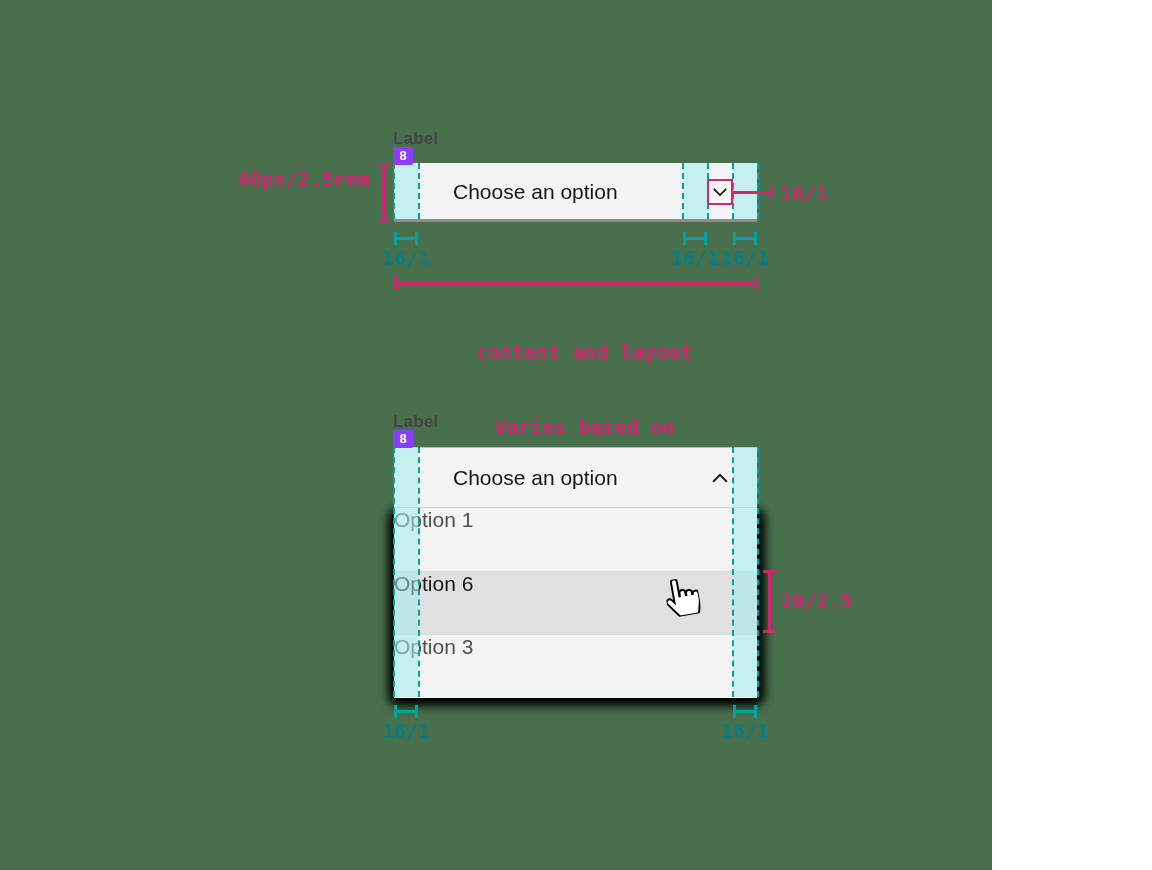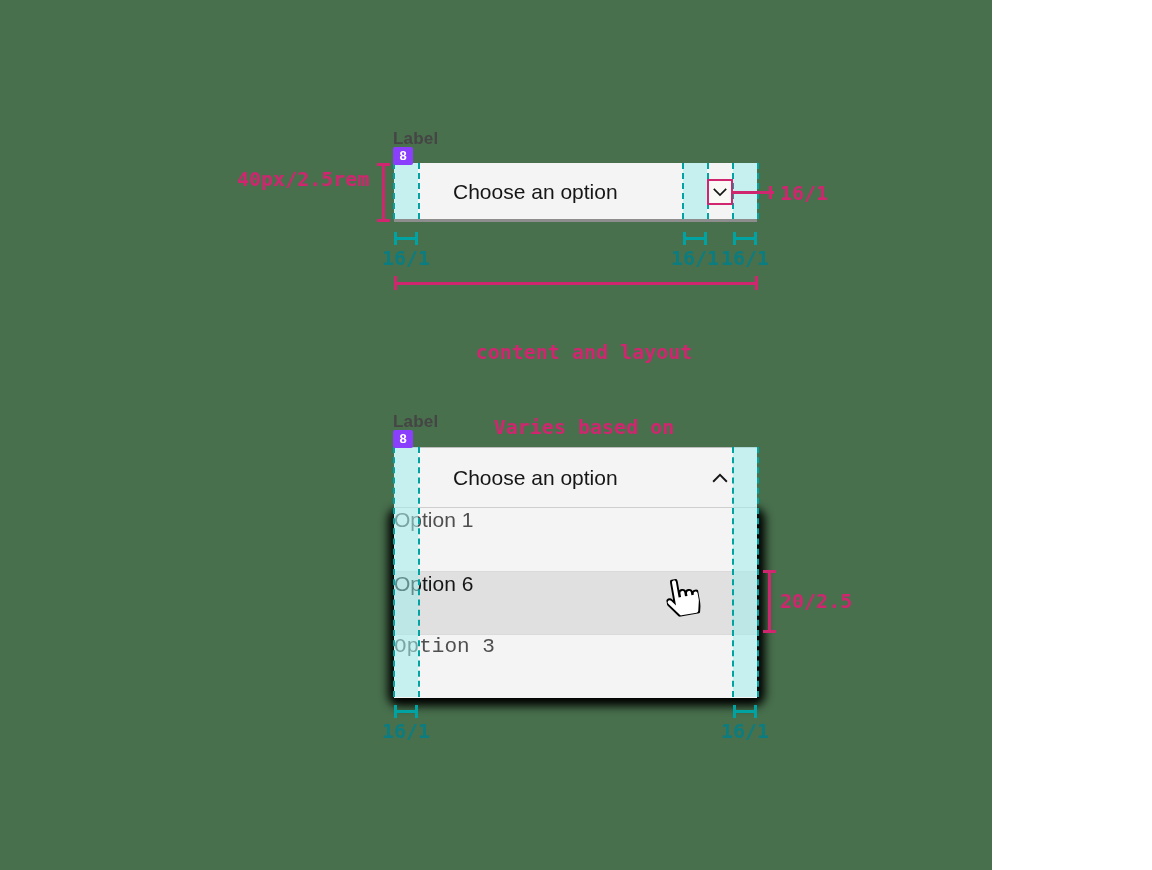--- a/index.html
+++ b/index.html
@@ -150,21 +150,21 @@
       </div>
     </div>
 
     <div class="layer1" style="border-top:1px solid #cfcfcf;">
       <div class="menu-row">
         <span class="row-text">Option 1</span>
       </div>
       <div class="menu-row hovered">
         <span class="row-text">Option 6</span>
       </div>
-      <div class="menu-row" style="height:64px;font-family:Liberation Mono, monospace;">
+      <div class="menu-row" style="height:64px;">
         <span class="row-text">Option 3</span>
       </div>
     </div>
 
     <div class="pad-col" style="left:0;"></div>
     <div class="pad-col" style="left:339px;"></div>
   </div>
 
   <div class="abs" style="left:666px; top:578px; z-index:7; transform:rotate(-10deg);">
     <svg width="33" height="38" viewBox="0 0 448 512">

